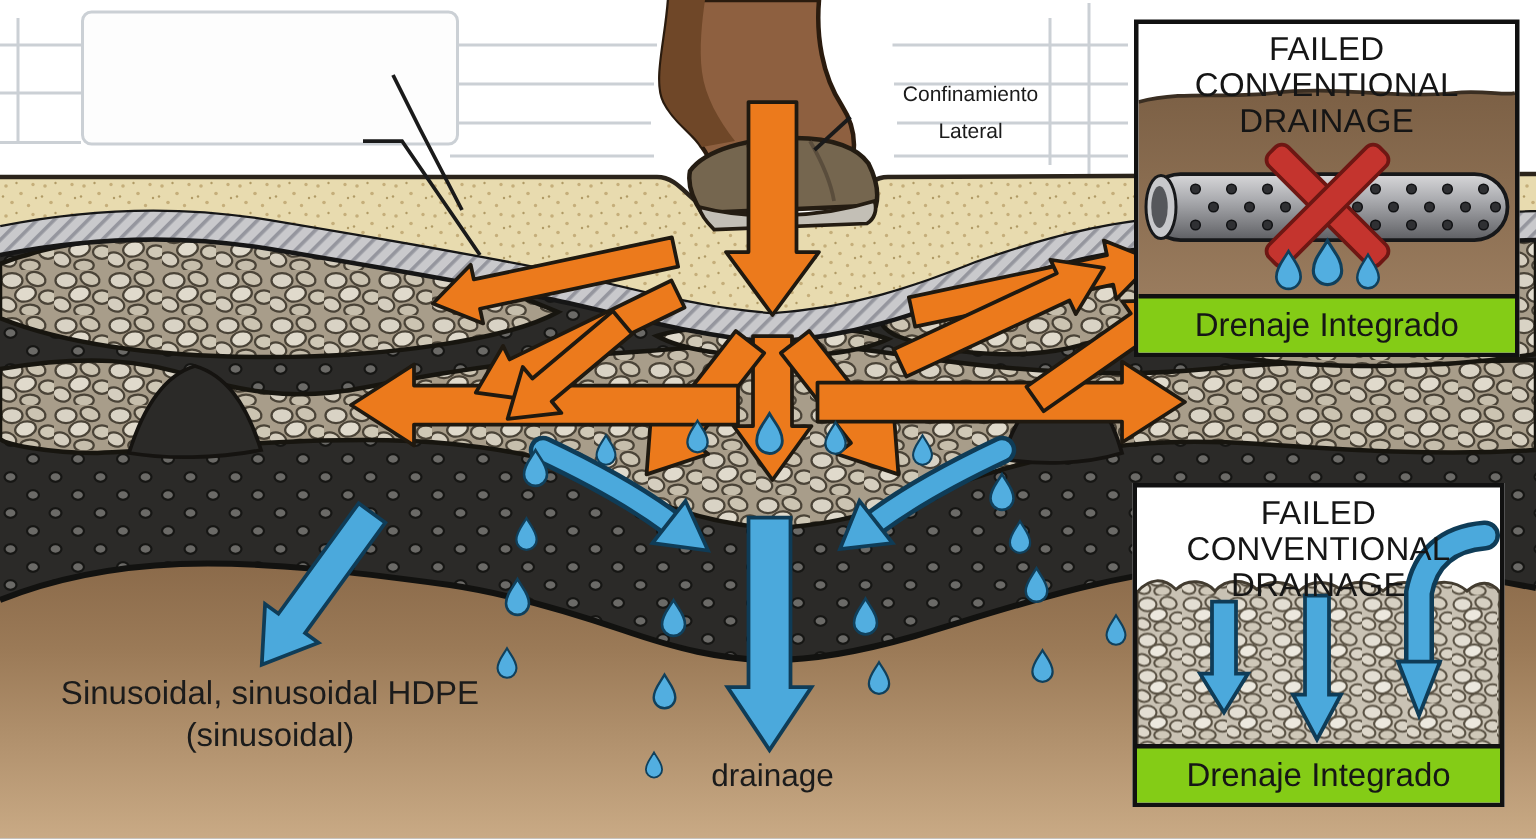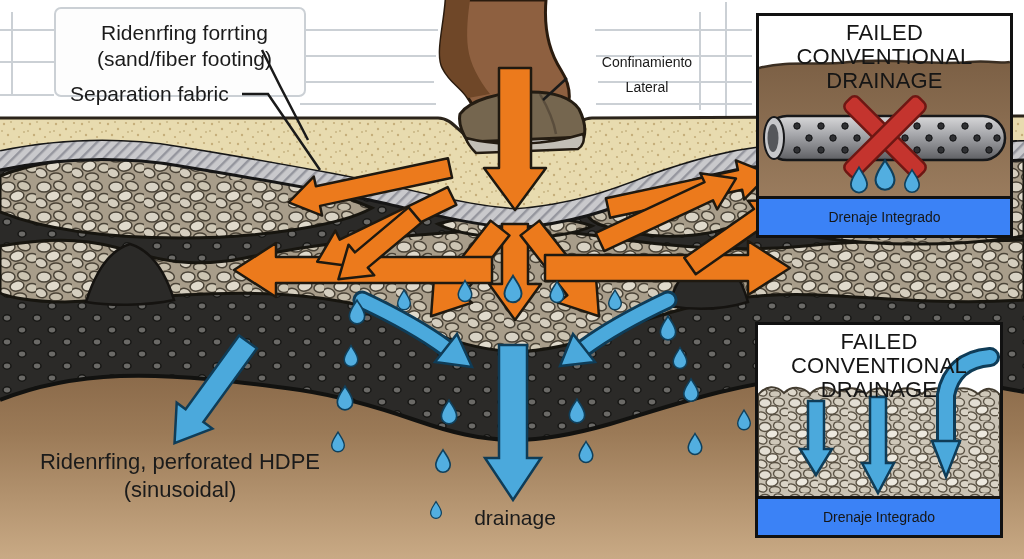--- a/index.html
+++ b/index.html
@@ -19,23 +19,23 @@
     position:absolute;background:#ffffff;border:3px solid #111;
     box-sizing:border-box;
   }
   .inset .inset-title{
     position:absolute;left:0;right:0;top:5px;text-align:center;
     font-size:22px;line-height:24px;color:#151515;white-space:pre-line;
     letter-spacing:.2px;
   }
   .inset .inset-caption{
     position:absolute;left:0;right:0;bottom:0;height:36px;
-    background:#3b82f6;border-top:3px solid #111;
+    background:#84cc16;border-top:3px solid #111;
     display:flex;align-items:center;justify-content:center;
-    font-size:14px;color:#161616;
+    font-size:22px;color:#161616;
   }
   .inset svg{position:absolute;left:0;top:0;}
 </style>
 </head>
 <body>
 
 <div id="stage">
 
   <svg id="scene-svg" width="1024" height="559" viewBox="0 0 1024 559">
     <defs>
@@ -215,26 +215,23 @@
         </g>
     </g>
 
     <g fill="none" stroke="#1A1A1A" stroke-width="2.5">
       <polyline points="262,50 280,86 308,140"></polyline>
       <polyline points="242,94 268,94 320,170"></polyline>
       <polyline points="567,78 543,100"></polyline>
     </g>
   </svg>
 
-  <div class="lbl center" style="left:62px;top:20px;width:245px;font-size:21px;line-height:26px;">Ridenrfing forrting
-(sand/fiber footing)</div>
-  <div class="lbl" style="left:70px;top:82px;font-size:21px;">Separation fabric</div>
   <div class="lbl center" style="left:572px;top:50px;width:150px;font-size:14px;line-height:25px;">Confinamiento
 Lateral</div>
-  <div class="lbl center" style="left:10px;top:448px;width:340px;font-size:22px;line-height:28px;">Ridenrfing, perforated HDPE
+  <div class="lbl center" style="left:10px;top:448px;width:340px;font-size:22px;line-height:28px;">Sinusoidal, sinusoidal HDPE
 (sinusoidal)</div>
   <div class="lbl center" style="left:440px;top:506px;width:150px;font-size:21px;">drainage</div>
 
   <div class="inset" style="left:756px;top:13px;width:257px;height:225px;">
     <svg width="251" height="219" viewBox="0 0 251 219">
       <defs>
         <linearGradient id="pipeG" x1="0" y1="100" x2="0" y2="144" gradientUnits="userSpaceOnUse">
           <stop offset="0" stop-color="#D8D8DA"></stop>
             <stop offset=".4" stop-color="#A9AAAE"></stop>
           <stop offset=".75" stop-color="#7E7F83"></stop>

